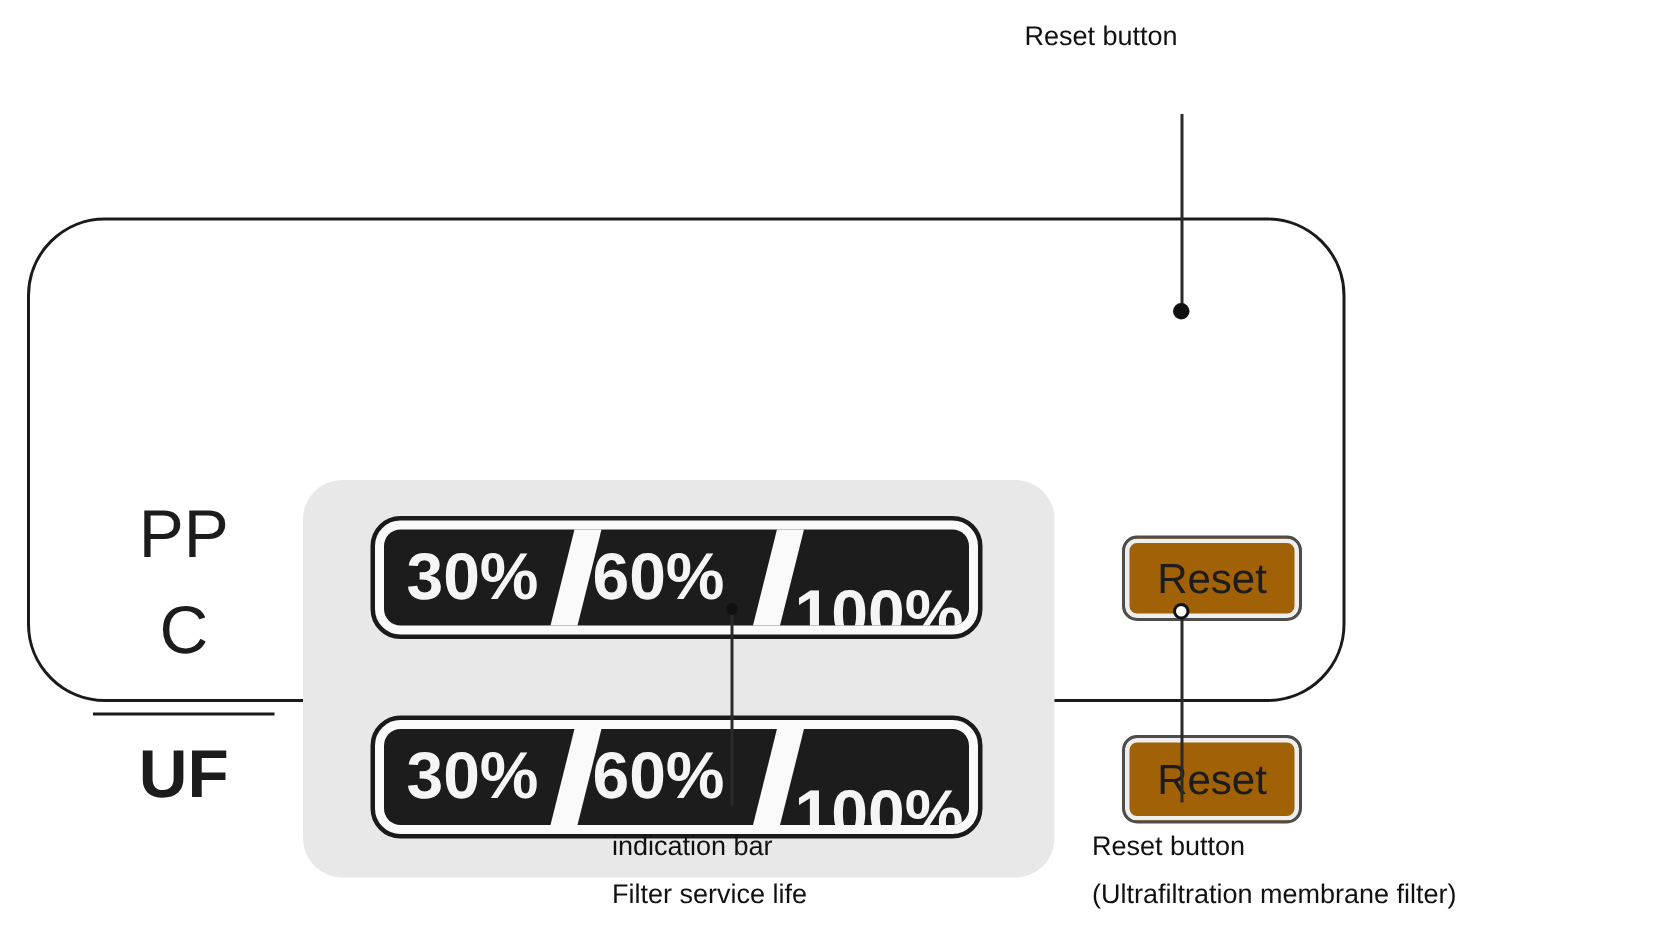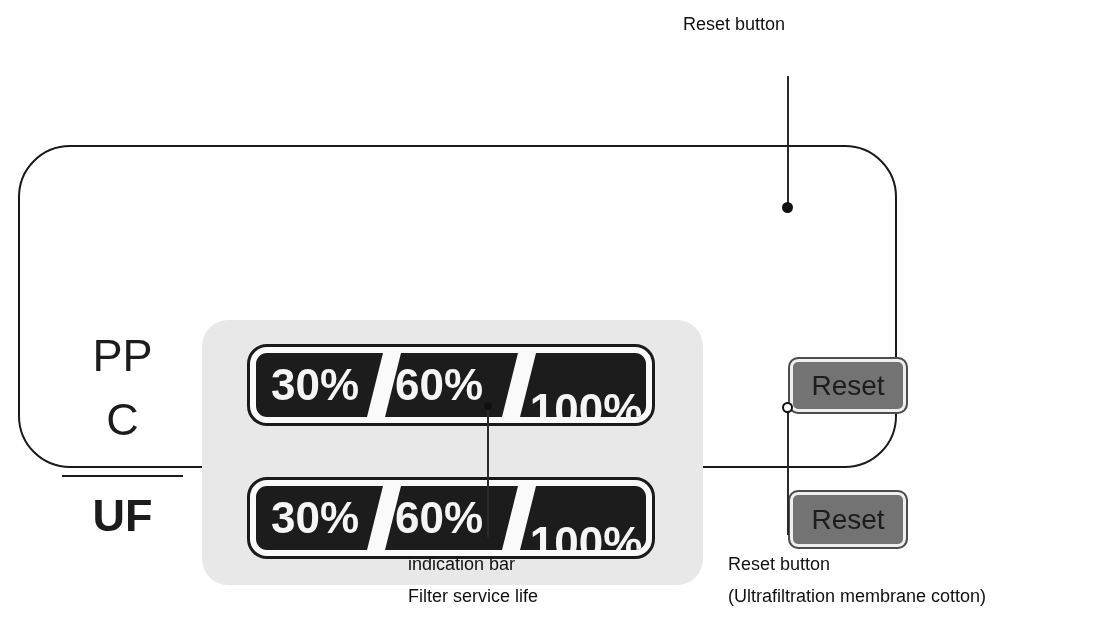--- a/index.html
+++ b/index.html
@@ -51,24 +51,24 @@
     position:absolute; top:50%; transform:translate(-50%,-50%);
     font-size:44px; font-weight:bold; color:#f5f5f5; letter-spacing:0px;
     white-space:nowrap;
   }
   .seg-a { left:59px; }
   .seg-b { left:183px; }
   .seg-c { left:330px;margin-top:25px; }
 
   .reset-btn {
     position:absolute; left:728px; width:120px; height:57px;
-    background:#737373; border:2px solid #4d4d4d; border-radius:10px;
+    background:#a16207; border:2px solid #4d4d4d; border-radius:10px;
     box-shadow: inset 0 0 0 3px #efefef;
     display:flex; align-items:center; justify-content:center;
-    font-size:28px; color:#1c1c1c; cursor:pointer;margin-left:40px;
+    font-size:28px; color:#1c1c1c; cursor:pointer;
   }
   .btn-1 { top:210px; height:57px; }
   .btn-2 { top:343px; height:59px; }
 
   
   .leader { position:absolute; width:2px; background:#2a2a2a; z-index:5; }
   .leader-top    { left:787px; top:76px;  height:132px; }
   .leader-bleft  { left:487px; top:406px; height:131px; }
   .leader-bright { left:787px; top:411px; height:124px; }
   .marker { position:absolute; border-radius:50%; z-index:6; }
@@ -137,16 +137,16 @@
     <div>Reset button</div>
   </div>
 
   <div class="annotation anno-bottom-left">
     <div>indication bar</div>
     <div>Filter service life</div>
   </div>
 
   <div class="annotation anno-bottom-right">
     <div>Reset button</div>
-    <div>(Ultrafiltration membrane cotton)</div>
+    <div>(Ultrafiltration membrane filter)</div>
   </div>
 
 </div>
 
 </body></html>

